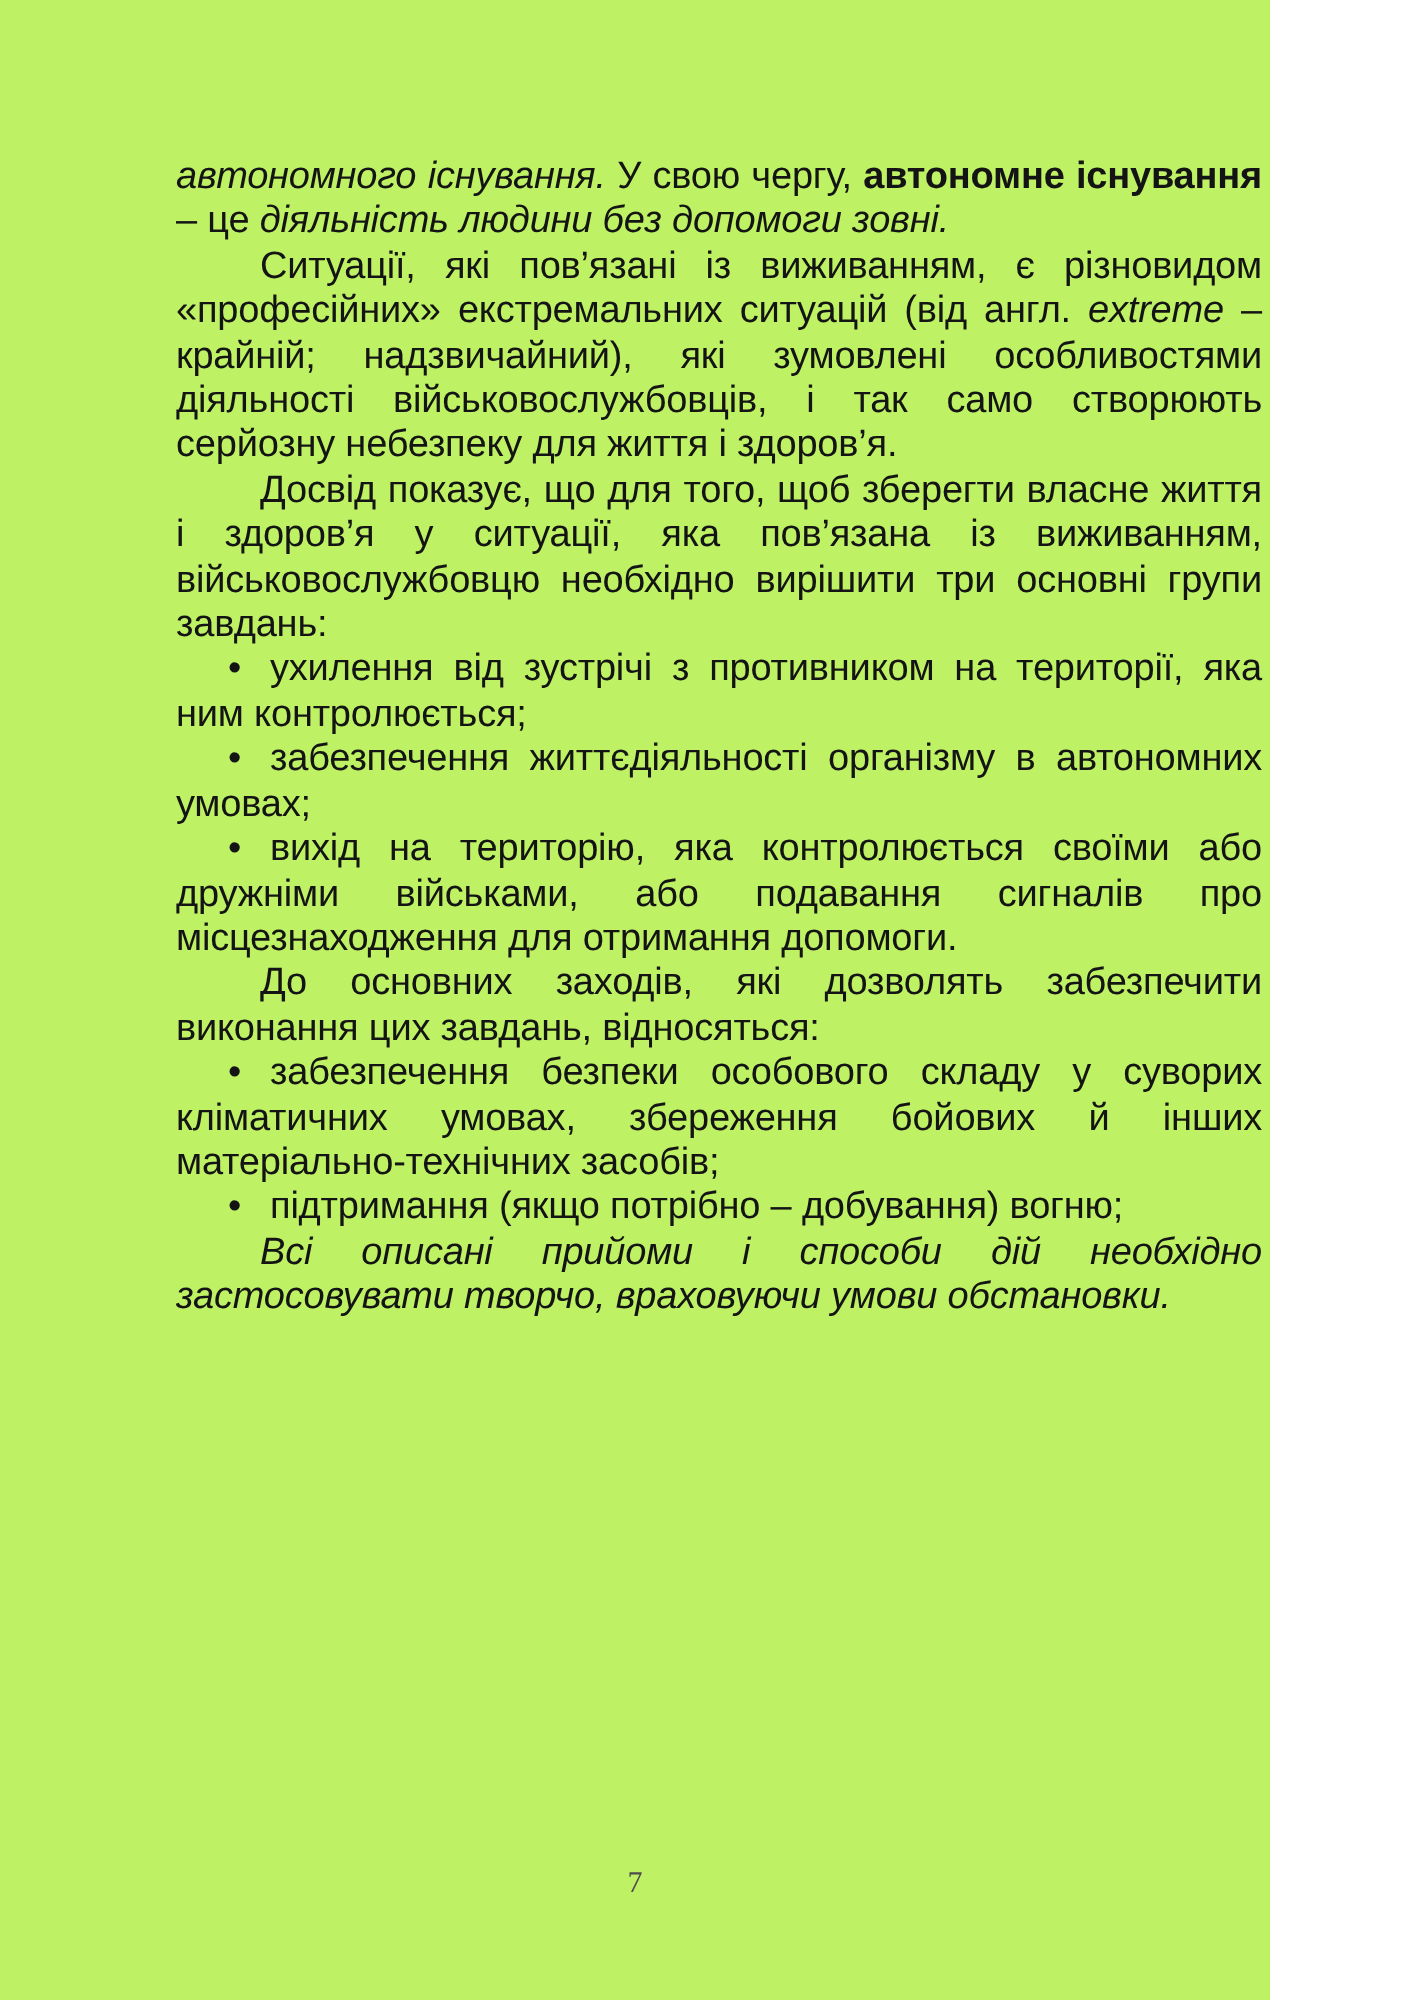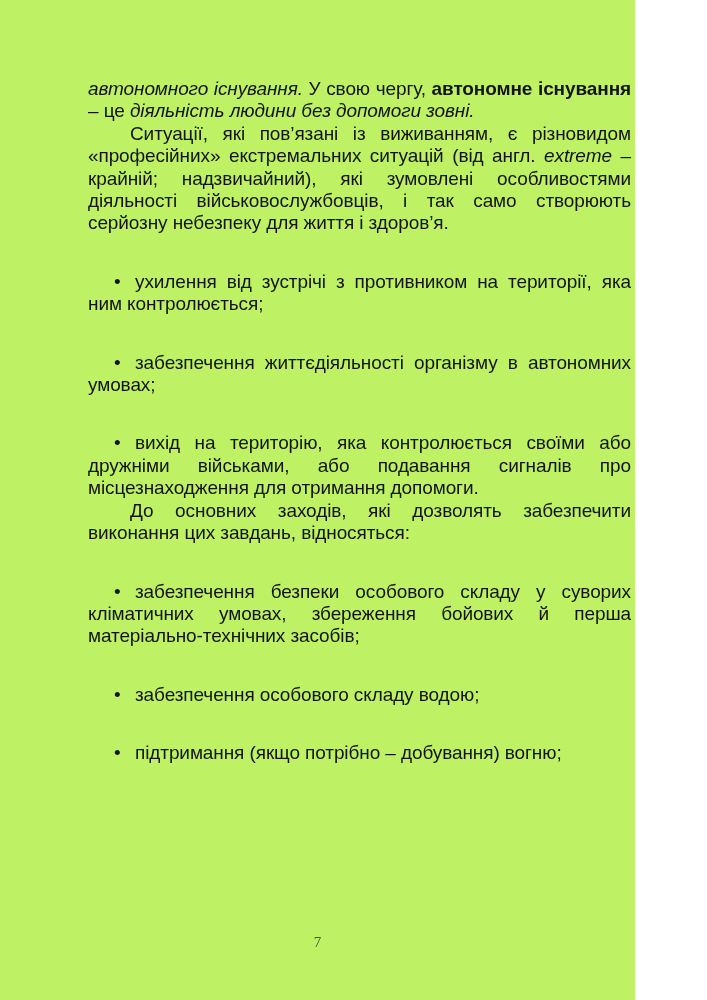--- a/index.html
+++ b/index.html
@@ -25,21 +25,21 @@
     line-height: 22.4px;
     text-align: justify;
     letter-spacing: -0.1px;
   }
   .para {
     margin: 0;
     padding: 0;
   }
   .para.indent { text-indent: 42px; }
   .para.flush  { text-indent: 0; }
-  .para.bullet { text-indent: 26px; margin-top: 36px; }
+  .para.bullet { text-indent: 26px; }
   .bullet-marker {
     display: inline-block;
     width: 21px;
     text-indent: 0;
   }
   .run-normal { font-style: normal; font-weight: normal; }
   .run-italic { font-style: italic; }
   .run-bold   { font-weight: bold; }
   .page-number {
     position: absolute;
@@ -52,22 +52,23 @@
     color: #4d4d4d;
   }
 </style>
 </head>
 <body>
 
 <div class="page">
   <div class="text-block" id="paragraphs">
       <p class="para flush"><span class="run-italic">автономного існування.</span><span class="run-normal"> У свою чергу, </span><span class="run-bold">автономне існування</span><span class="run-normal"> – це </span><span class="run-italic">діяльність людини без допомоги зовні.</span></p>
       <p class="para indent"><span class="run-normal">Ситуації, які пов’язані із виживанням, є різновидом «професійних» екстремальних ситуацій (від англ. </span><span class="run-italic">extreme</span><span class="run-normal"> – крайній; надзвичайний), які зумовлені особливостями діяльності військовослужбовців, і так само створюють серйозну небезпеку для життя і здоров’я.</span></p>
+      <p class="para indent"><span class="run-normal">Досвід показує, що для того, щоб зберегти власне життя і здоров’я у ситуації, яка пов’язана із виживанням, військовослужбовцю необхідно вирішити три основні групи завдань:</span></p>
       <p class="para bullet"><span class="bullet-marker">•</span><span class="run-normal">ухилення від зустрічі з противником на території, яка ним контролюється;</span></p>
       <p class="para bullet"><span class="bullet-marker">•</span><span class="run-normal">забезпечення життєдіяльності організму в автономних умовах;</span></p>
       <p class="para bullet"><span class="bullet-marker">•</span><span class="run-normal">вихід на територію, яка контролюється своїми або дружніми військами, або подавання сигналів про місцезнаходження для отримання допомоги.</span></p>
       <p class="para indent"><span class="run-normal">До основних заходів, які дозволять забезпечити виконання цих завдань, відносяться:</span></p>
-      <p class="para bullet"><span class="bullet-marker">•</span><span class="run-normal">забезпечення безпеки особового складу у суворих кліматичних умовах, збереження бойових й перша матеріально-технічних засобів;</span></p>
-      <p class="para bullet"><span class="bullet-marker">•</span><span class="run-normal">забезпечення особового складу водою;</span></p>
+      <p class="para bullet"><span class="bullet-marker">•</span><span class="run-normal">забезпечення безпеки особового складу у суворих кліматичних умовах, збереження бойових й інших матеріально-технічних засобів;</span></p>
       <p class="para bullet"><span class="bullet-marker">•</span><span class="run-normal">підтримання (якщо потрібно – добування) вогню;</span></p>
+      <p class="para indent"><span class="run-italic">Всі описані прийоми і способи дій необхідно застосовувати творчо, враховуючи умови обстановки.</span></p>
     </div>
   <div class="page-number">7</div>
 </div>
 
 </body></html>

